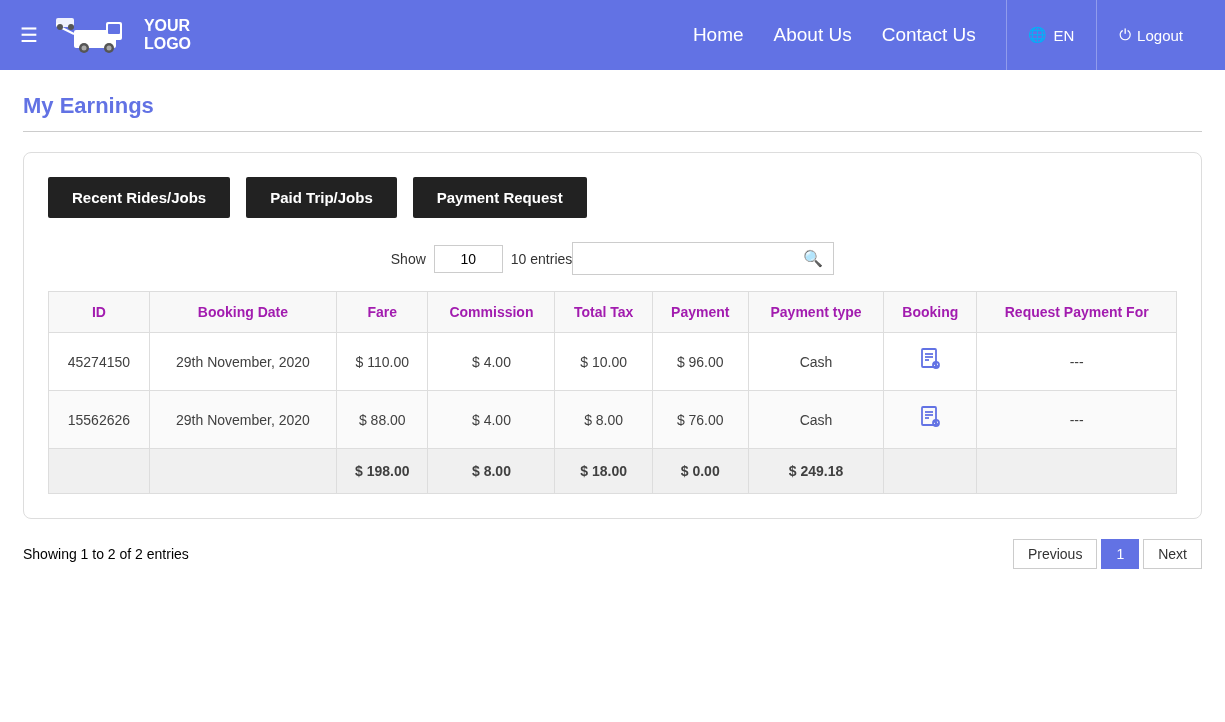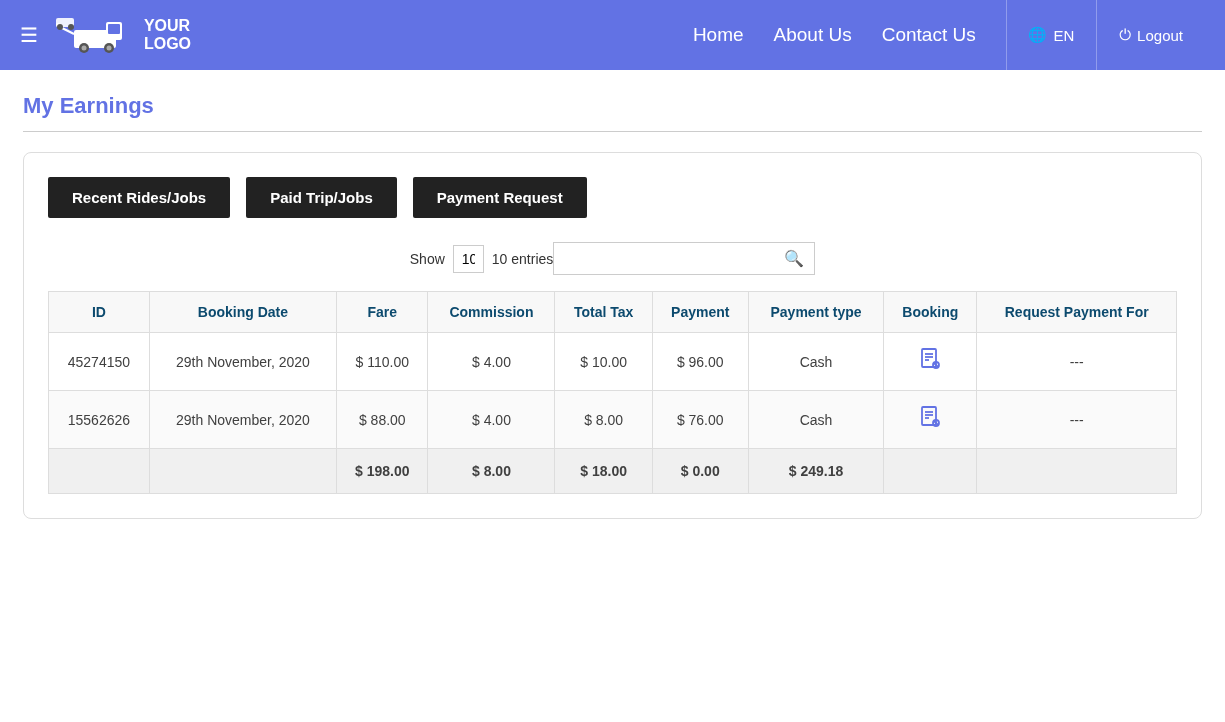--- a/index.html
+++ b/index.html
@@ -90,21 +90,21 @@
 
     
     .table-controls {
       display: flex;
       align-items: center;
       justify-content: center;
       margin-bottom: 16px;
     }
     .show-entries { display: flex; align-items: center; gap: 8px; color: #333; }
     .show-entries input {
-      width: 31px;
+      width: 69px;
       border: 1px solid #ccc;
       padding: 5px 8px;
       font-size: 14px;
       text-align: center;
     }
     .search-box {
       display: flex;
       align-items: center;
       border: 1px solid #ccc;
     }
@@ -125,21 +125,21 @@
     }
 
     
     table { width: 100%; border-collapse: collapse; border: 1px solid #ddd; }
     thead tr { background: #f8f8f8; }
     th {
       padding: 12px 10px;
       text-align: center;
       font-weight: bold;
       font-size: 14px;
-      color: #0c4a6e;
+      color: #a21caf;
       border: 1px solid #ddd;
     }
     td {
       padding: 14px 10px;
       text-align: center;
       border: 1px solid #ddd;
       color: #404040;
       font-size: 14px;
     }
     tbody tr { background: white; }
@@ -328,14 +328,22 @@
           <td>$ 0.00</td>
           <td>$ 249.18</td>
           <td></td>
           <td></td>
         </tr>
       </tbody>
     </table>
 
   </div>
 
+  <div class="pagination-section">
+    <span>Showing 1 to 2 of 2 entries</span>
+    <div class="pagination-controls">
+      <button class="page-btn">Previous</button>
+      <button class="page-btn active-page">1</button>
+      <button class="page-btn">Next</button>
+    </div>
+  </div>
 
 </div>
 
 </body></html>

